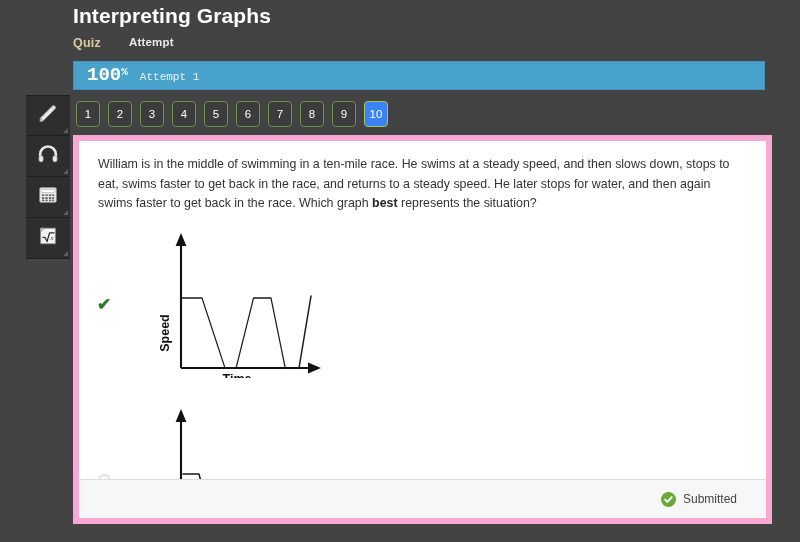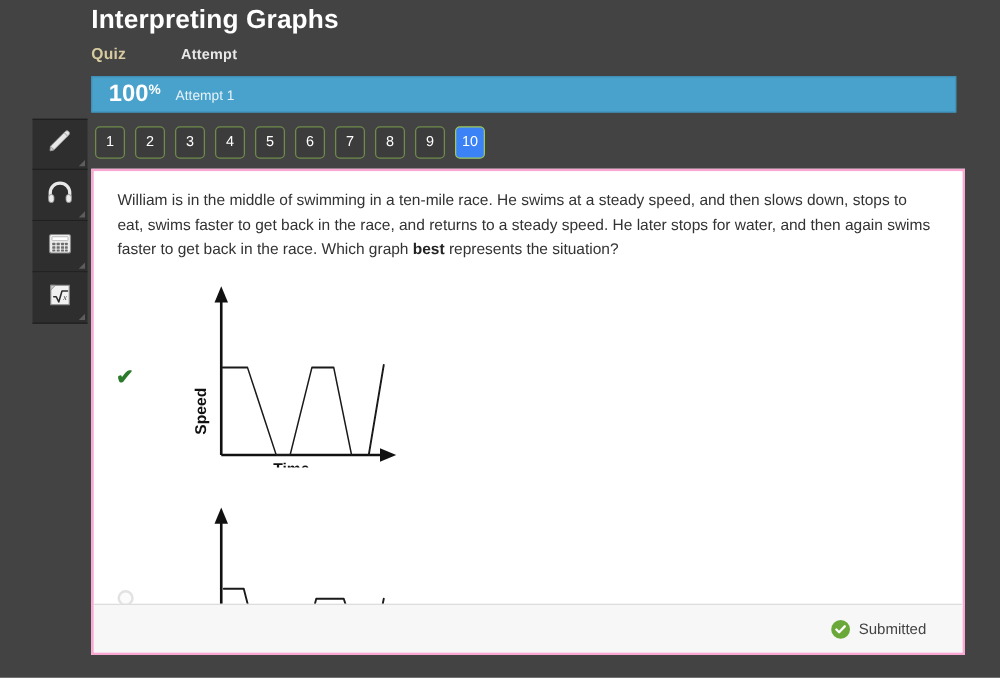--- a/index.html
+++ b/index.html
@@ -13,36 +13,36 @@
   #app { position: relative; width: 800px; height: 408px; background: #434343; }
 
   
   .hdr-title {
     position: absolute; left: 73px; top: 4px;
     font-size: 21px; font-weight: bold; color: #ffffff;
     letter-spacing: 0.1px;
   }
   .hdr-tabs {
     position: absolute; left: 73px; top: 36px;
-    display: flex; align-items: flex-end; gap: 44px;
+    display: flex; align-items: flex-start; gap: 28px;
   }
   .tab-quiz {
     font-size: 12.5px; font-weight: bold; color: #d8cba0; letter-spacing: .2px;
   }
   .tab-complete {
     font-size: 11.5px; font-weight: bold; color: #e9e9e9; letter-spacing: .2px;
   }
 
   
   .score-bar {
     position: absolute; left: 73px; top: 61px;
     width: 692px; height: 29px;
     background: #49a2cc;
     border: 1px solid #3f93bd;
-    display: flex; align-items: center;
+    display: flex; align-items: center; font-family: Liberation Mono, monospace;
   }
   .score-pct {
     margin-left: 13px;
     font-size: 19px; font-weight: bold; color: #ffffff; line-height: 1;
   }
   .score-pct .sup {
     font-size: 11px; font-weight: bold; vertical-align: top;
     position: relative; top: 1px; left: 0px;
   }
   .score-attempt {
@@ -90,21 +90,21 @@
     width: 0; height: 0;
     border-left: 5px solid transparent;
     border-bottom: 5px solid #5d5d5d;
   }
 
   
   .card {
     position: absolute; left: 73px; top: 135px;
     width: 699px; height: 389px;
     background: #ffffff;
-    border: 2px solid #f9a8d4;
+    border: 6px solid #f9a8d4;
     overflow: hidden;
   }
   .card-scroll {
     position: absolute; left: 0; top: 0; right: 0;
     height: 350px;
     overflow: hidden;
     background: #fff;
   }
   .qtext {
     padding: 14px 22px 0 19px;

